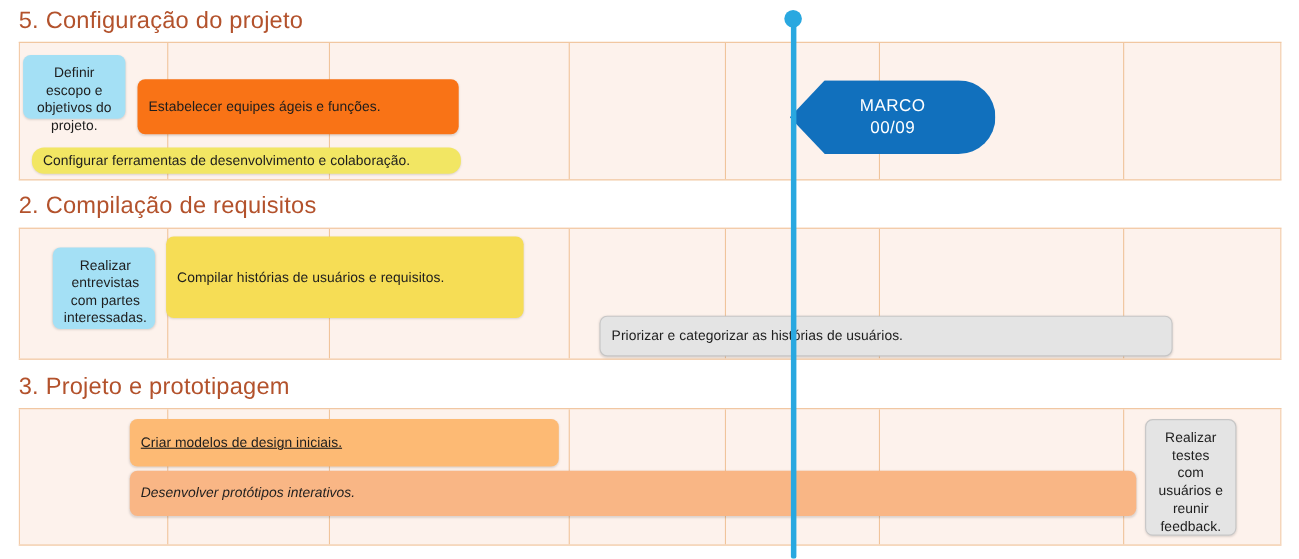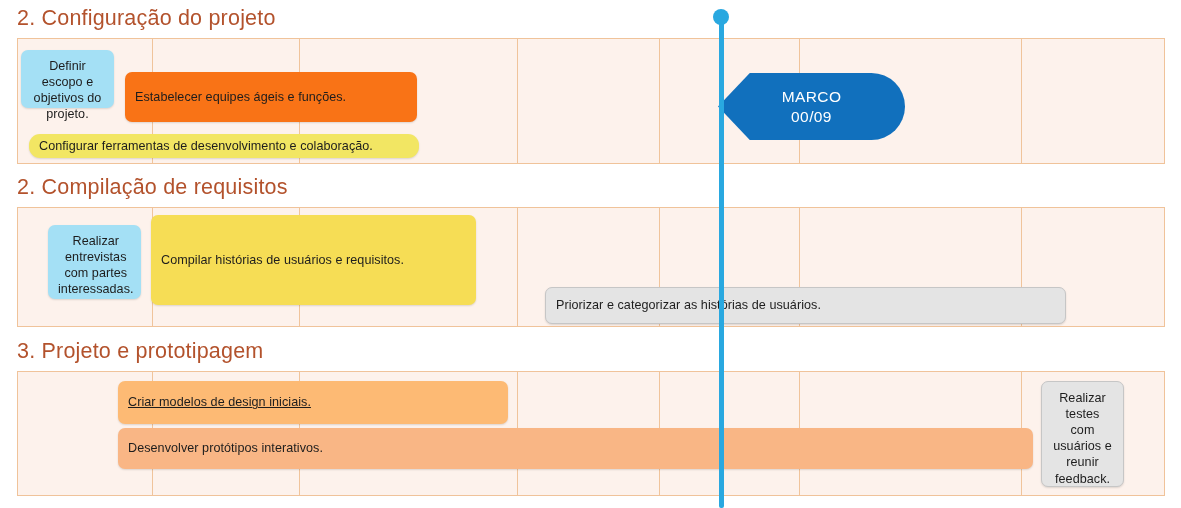--- a/index.html
+++ b/index.html
@@ -124,21 +124,21 @@
     border-bottom-right-radius: 34px;
     clip-path: polygon(0% 50%, 17% 0%, 100% 0%, 100% 100%, 17% 100%);
     z-index: 4;
   }
 </style>
 </head>
 <body>
 
 <div id="board">
 
-  <div class="section-title" style="top:8px;">2. Configuração do projeto</div>
+  <div class="section-title" style="top:8px;">5. Configuração do projeto</div>
 
   <div class="lane" style="top:38px; height:126px;">
     <div class="lane-inner">
       <div class="lane-edge-left"></div>
       <div class="lane-edge-right"></div>
       <div class="gridline" style="left:135px;"></div>
       <div class="gridline" style="left:282px;"></div>
       <div class="gridline" style="left:500px;"></div>
       <div class="gridline" style="left:642px;"></div>
       <div class="gridline" style="left:782px;"></div>
@@ -162,42 +162,42 @@
       <div class="gridline" style="left:282px;"></div>
       <div class="gridline" style="left:500px;"></div>
       <div class="gridline" style="left:642px;"></div>
       <div class="gridline" style="left:782px;"></div>
       <div class="gridline" style="left:1004px;"></div>
     </div>
   </div>
 
   <div class="task task-blue multiline" style="left:48px; top:225px; width:93px; height:74px;">Realizar entrevistas com partes interessadas.</div>
 
-  <div class="task task-gold" style="left:151px; top:215px; width:325px; height:90px;">Compilar histórias de usuários e requisitos.</div>
+  <div class="task task-gold" style="left:151px; top:215px; width:325px; height:74px;">Compilar histórias de usuários e requisitos.</div>
 
   <div class="task task-gray" style="left:545px; top:287px; width:521px; height:37px;">Priorizar e categorizar as histórias de usuários.</div>
 
   <div class="section-title" style="top:341px;">3. Projeto e prototipagem</div>
 
   <div class="lane" style="top:371px; height:125px;">
     <div class="lane-inner">
       <div class="lane-edge-left"></div>
       <div class="lane-edge-right"></div>
       <div class="gridline" style="left:135px;"></div>
       <div class="gridline" style="left:282px;"></div>
       <div class="gridline" style="left:500px;"></div>
       <div class="gridline" style="left:642px;"></div>
       <div class="gridline" style="left:782px;"></div>
       <div class="gridline" style="left:1004px;"></div>
     </div>
   </div>
 
   <div class="task task-rose" style="left:118px; top:381px; width:390px; height:43px;">Criar modelos de design iniciais.</div>
 
-  <div class="task task-orange" style="left:118px; top:428px; width:915px; height:41px;">Desenvolver protótipos interativos.</div>
+  <div class="task task-orange" style="left:118px; top:428px; width:915px; height:41px;font-style:italic;">Desenvolver protótipos interativos.</div>
 
   <div class="task task-gray multiline" style="left:1041px; top:381px; width:83px; height:106px;">Realizar testes com usuários e reunir feedback.</div>
 
   <div class="today-dot" style="left:713px; top:9px;"></div>
   <div class="today-line" style="left:718.5px; top:15px; height:493px;"></div>
 
   <div class="milestone" style="left:718px; top:73px; width:187px; height:67px;">
     <span>MARCO</span>
     <span>00/09</span>
   </div>

